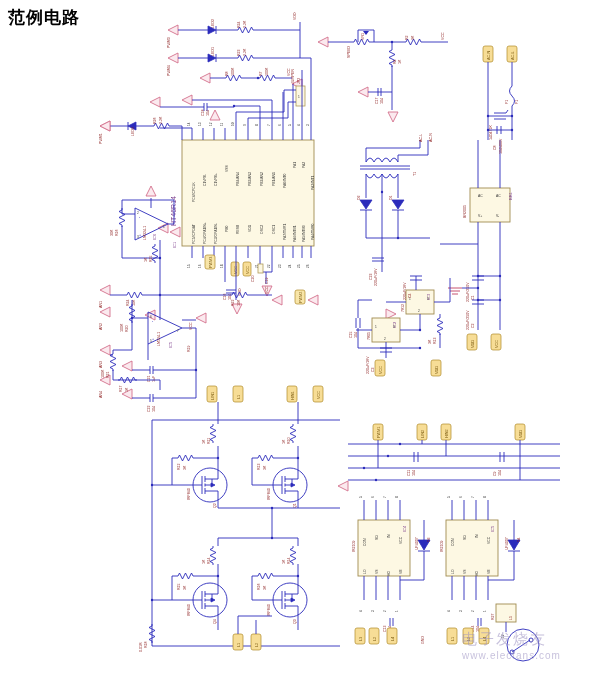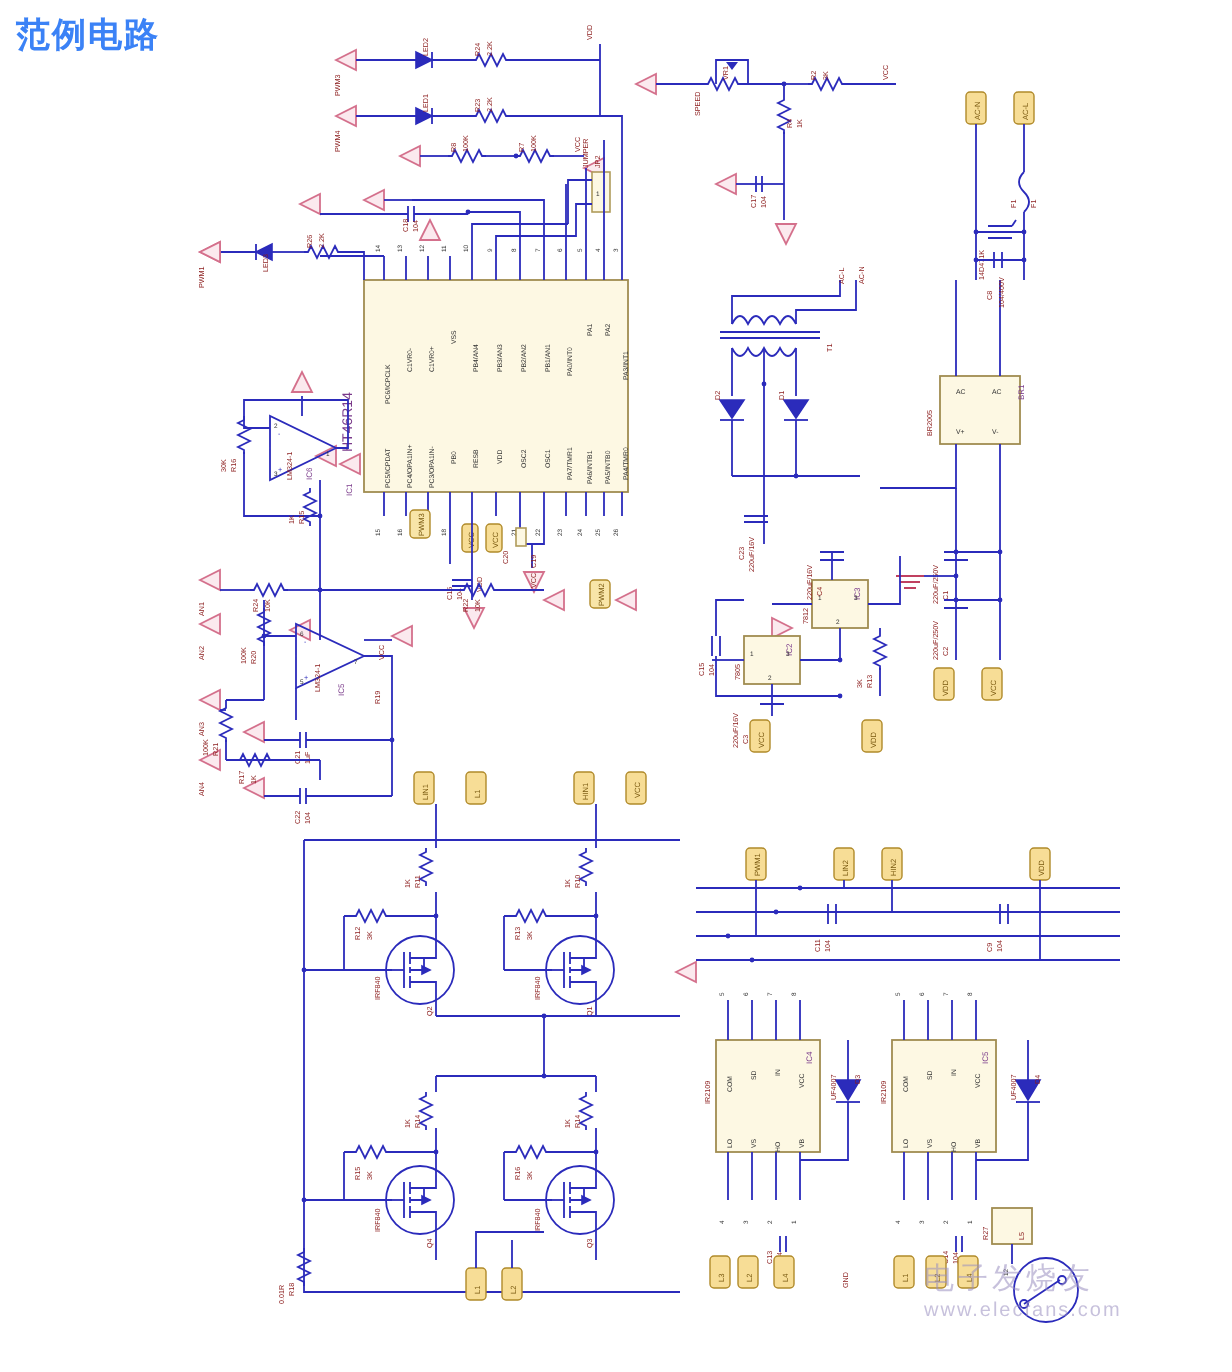--- a/index.html
+++ b/index.html
@@ -5,21 +5,21 @@
 <style>
   html,body{margin:0;padding:0;background:#ffffff;}
   body{
     font-family:"Liberation Sans","DejaVu Sans",sans-serif;
     width:616px;height:686px;position:relative;overflow:hidden;
   }
   #sheet{position:absolute;left:0;top:0;width:616px;height:686px;}
   #title{
     position:absolute;left:8px;top:6px;
     font-family:"DejaVu Sans","Liberation Sans",sans-serif;
-    font-size:17px;font-weight:700;color:#3b82f6;letter-spacing:1px;
+    font-size:17px;font-weight:700;color:#000000;letter-spacing:1px;
     white-space:nowrap;
   }
   svg{position:absolute;left:0;top:0;width:616px;height:686px;}
   .wire{stroke:#2b2bbb;stroke-width:0.9;fill:none;}
   .comp{stroke:#2b2bbb;stroke-width:0.9;fill:none;}
   .bodyfill{fill:#fdf8e3;stroke:#b09b5a;stroke-width:0.8;}
   .icbody{fill:#fdf8e3;stroke:#a08c50;stroke-width:0.9;}
   .netflag{fill:#f7dd96;stroke:#b08a2a;stroke-width:0.7;}
   .netflag2{fill:#f8e5a8;stroke:#b08a2a;stroke-width:0.7;}
   .portarrow{fill:#fbe9ee;stroke:#d4708c;stroke-width:0.9;}

